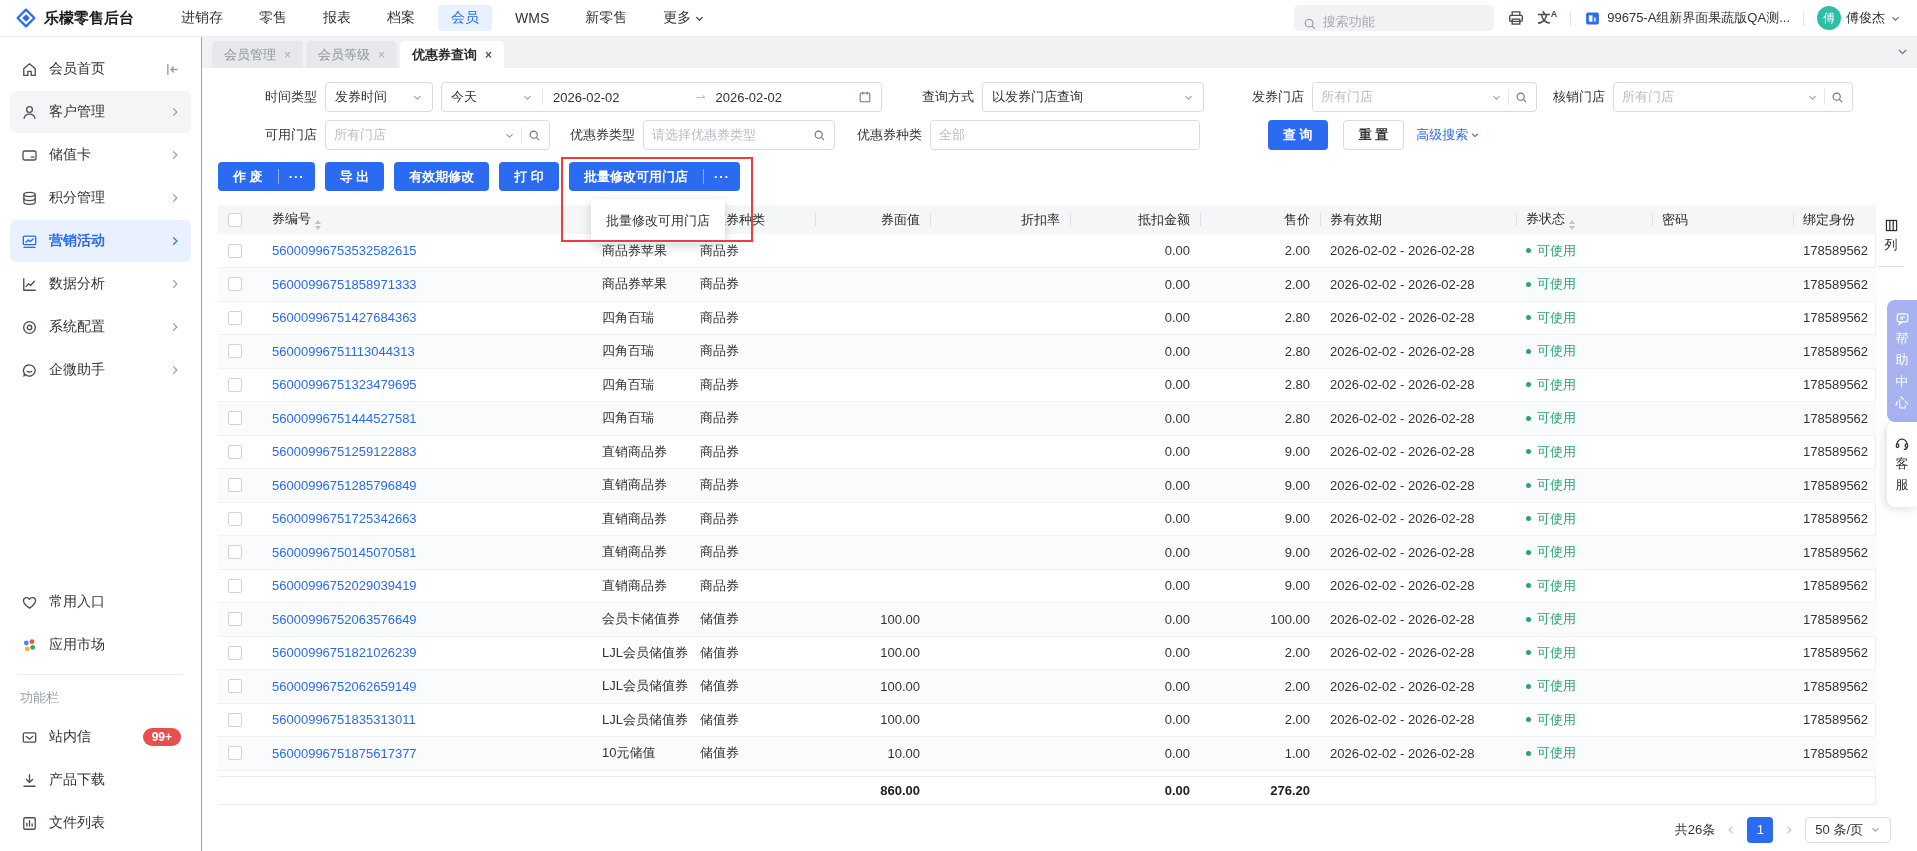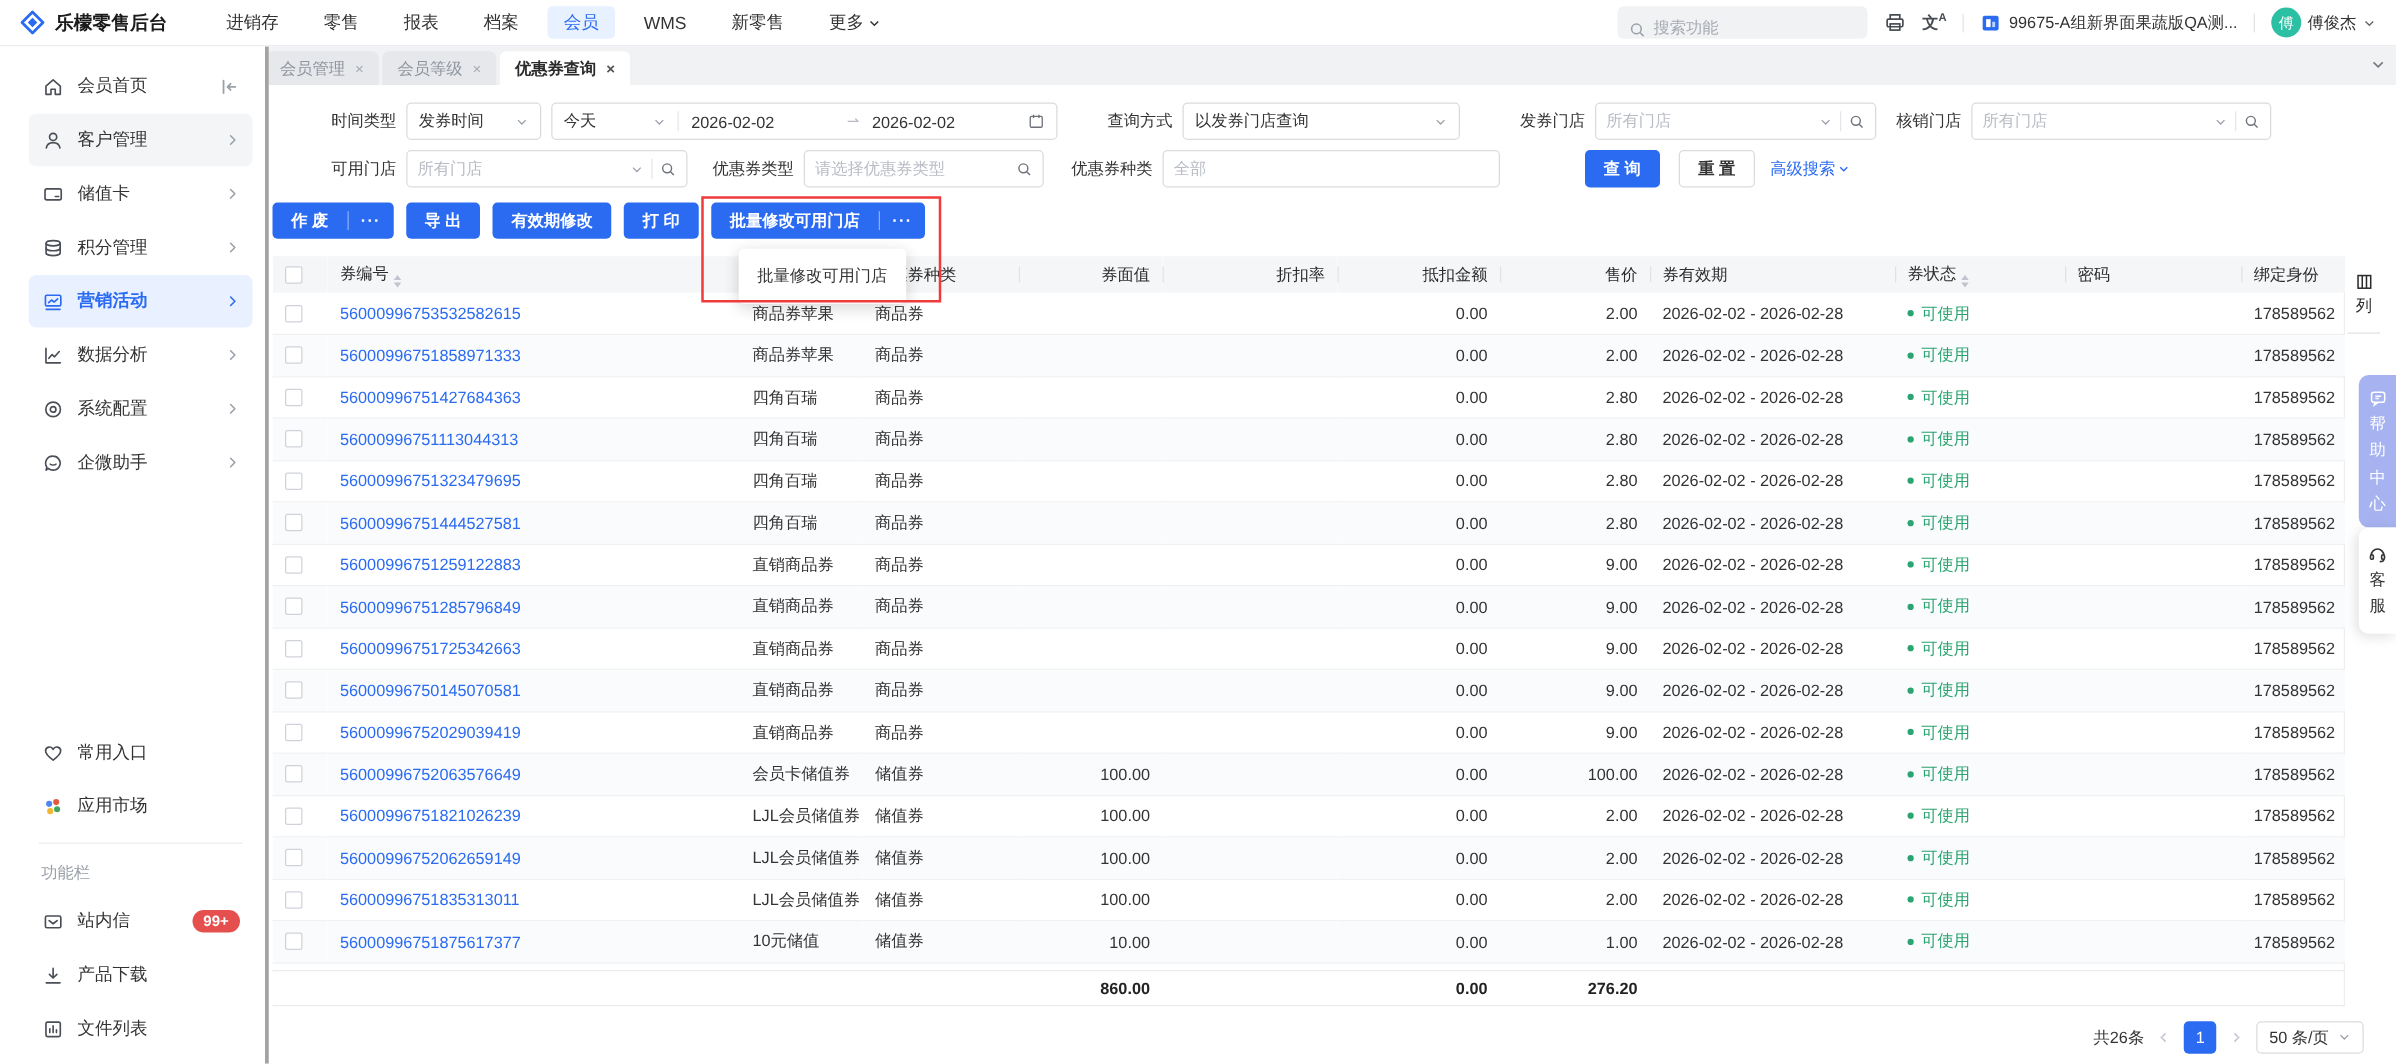--- a/index.html
+++ b/index.html
@@ -21,21 +21,21 @@
               color:#a7abb3;font-size:13px}
   .icon-btn{color:#474b52;display:flex;cursor:pointer}
   .trans-ic{font-size:13px;color:#474b52;font-weight:bold}
   .trans-ic small{font-size:9px}
   .v-div{width:1px;height:15px;background:#e1e3e6}
   .workspace{display:flex;align-items:center;gap:6px;font-size:13px;color:#333;cursor:pointer}
   .avatar{width:24px;height:24px;border-radius:50%;background:var(--avatar);color:#fff;font-size:12px;display:flex;align-items:center;justify-content:center}
   .user{display:flex;align-items:center;gap:5px;cursor:pointer;color:#333}
 
   
-  .sidebar{position:absolute;top:37px;left:13px;bottom:0;width:202px;background:#fff;border-right:3px solid #a3a3a3;padding-top:10px;z-index:30}
+  .sidebar{position:absolute;top:37px;left:0;bottom:0;width:202px;background:#fff;border-right:1px solid #a3a3a3;padding-top:10px;z-index:30}
   .side-item{height:42px;margin:1px 10px;padding:0 10px;border-radius:6px;display:flex;align-items:center;gap:11px;font-size:14px;color:#333;cursor:pointer}
   .side-item .s-icon{width:18px;height:18px;color:#4a4f57}
   .side-item .s-label{flex:1;white-space:nowrap}
   .side-item .chev{color:#9aa0a8}
   .side-item.hover{background:#f4f5f7}
   .side-item.active{background:#e9f0ff;color:var(--accent);font-weight:bold}
   .side-item.active .s-icon,.side-item.active .chev{color:var(--accent)}
   .sidebar-bottom{position:absolute;left:0;right:0;bottom:6px}
   .side-divider{height:1px;background:#ececf0;margin:8px 18px}
   .section-label{font-size:13px;color:#9aa0a8;padding:6px 20px 8px}
@@ -55,21 +55,21 @@
   .filters{padding:14px 16px 0}
   .f-row{display:flex;align-items:center;height:30px}
   .f-row2{margin-top:8px}
   .f-label{font-size:13px;color:#333;margin-right:8px;white-space:nowrap}
   .ml-lead{margin-left:47px}
   .ctl{height:30px;border:1px solid #d9dbde;border-radius:4px;display:flex;align-items:center;font-size:13px;color:#333;background:#fff}
   .sel{justify-content:space-between;padding:0 9px;gap:6px;cursor:pointer}
   .car{color:#9aa0a8}
   .placeholder{color:#b8bcc4}
   .grow{flex:1}
-  .combined{width:405px;padding:0}
+  .combined{width:441px;padding:0}
   .seg-quick{width:100px;display:flex;align-items:center;justify-content:space-between;padding:0 9px;cursor:pointer}
   .vline{width:1px;height:16px;background:#e4e6e9}
   .seg-date{flex:1;padding:0 10px;cursor:text}
   .d-arrow{color:#b8bcc4;font-size:12px}
   .cal{color:#6d727a;margin-right:9px}
   .store-box{padding:0 8px;gap:6px;cursor:pointer}
   .sch{color:#6d727a}
   .btn{height:30px;padding:0 15px;border-radius:4px;font-size:13px;display:flex;align-items:center;cursor:pointer;white-space:nowrap}
   .btn-primary{background:var(--accent);color:#fff;font-weight:bold}
   .btn-plain{border:1px solid #d9dbde;background:#fff;color:#333;font-weight:bold}

